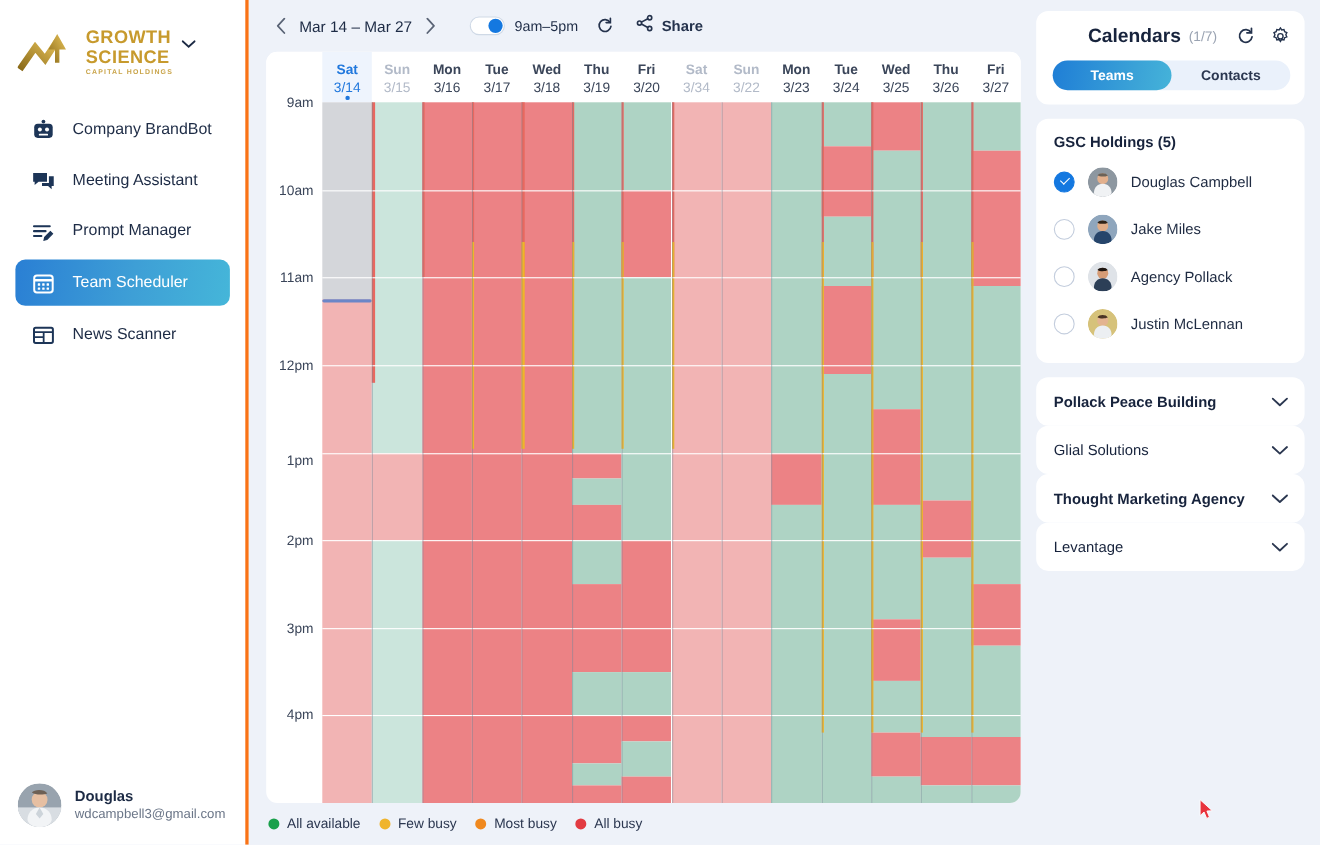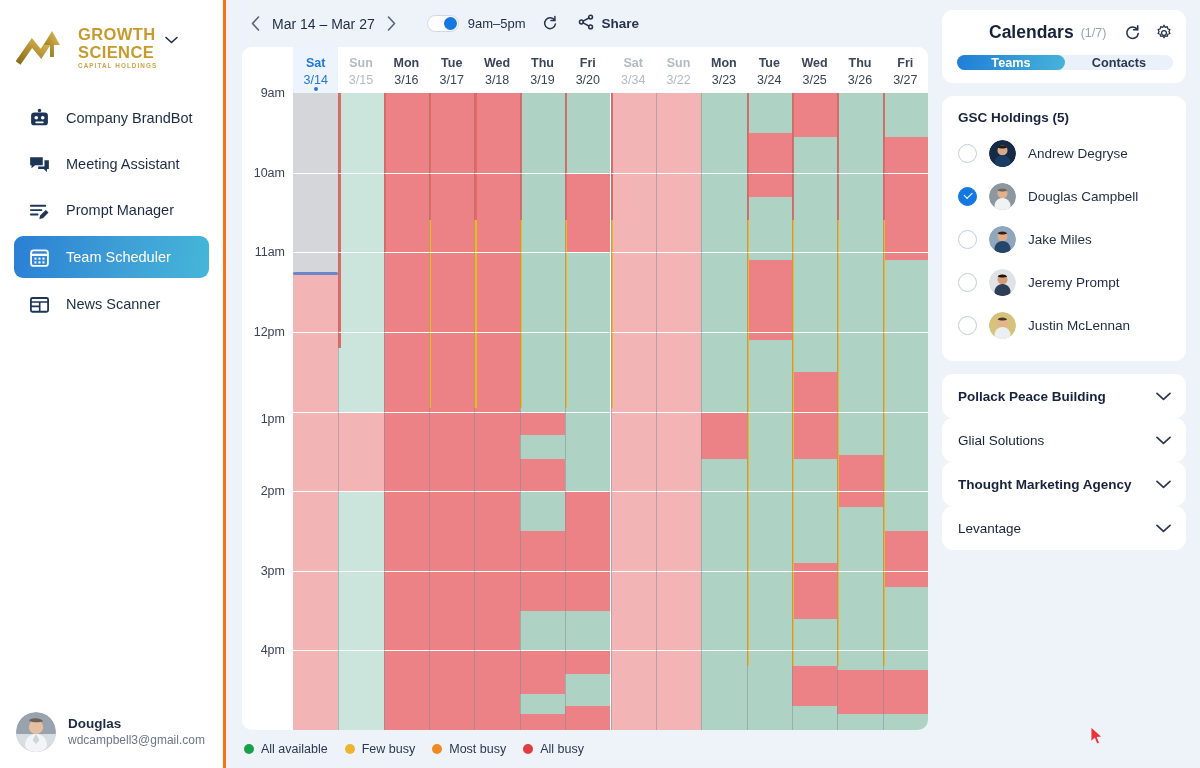--- a/index.html
+++ b/index.html
@@ -116,21 +116,21 @@
   
   .right { width: 258px; flex: 0 0 258px; padding: 10px 14px 0 0; display: flex; flex-direction: column; gap: 13px; }
   .card { background: #ffffff; border-radius: 11px; }
   .cal-head { padding: 12px 13px 13px 15px; }
   .cal-top { display: flex; align-items: center; }
   .cal-title { font-size: 17.5px; font-weight: 700; color: #17233c; margin-left: 32px; }
   .cal-count { font-size: 12.5px; color: #9aa3b2; margin-left: 7px; }
   .cal-actions { margin-left: auto; display: flex; align-items: center; gap: 14px; color: #25334d; }
   .cal-actions span { cursor: pointer; display: flex; }
   .seg {
-    margin-top: 12px; display: flex; background: #eaf1fb; border-radius: 18px; height: 15px; padding: 0;
+    margin-top: 12px; display: flex; background: #eaf1fb; border-radius: 18px; height: 27px; padding: 0;
   }
   .seg-btn {
     flex: 1 1 0; display: flex; align-items: center; justify-content: center;
     font-size: 12.7px; font-weight: 700; color: #2b3750; border-radius: 18px; cursor: pointer;
   }
   .seg-btn.on {
     background: linear-gradient(100deg, #1f7ed6 0%, #3ba3d7 70%, #45b3d9 100%);
     color: #ffffff;
   }
 
@@ -558,30 +558,20 @@
       </div>
       <div class="seg">
         <div class="seg-btn on">Teams</div>
         <div class="seg-btn">Contacts</div>
       </div>
     </div>
 
     <div class="card team-card">
       <div class="team-title">GSC Holdings (5)</div>
       <div id="members">
-          <div class="member">
-            <span class="radio"></span>
-            <span class="m-av"><svg width="27" height="27" viewBox="0 0 27 27">
-                <circle cx="13.5" cy="13.5" r="13.5" fill="#142a45"></circle>
-                <circle cx="13.5" cy="10.4" r="5" fill="#d8a988"></circle>
-                <path d="M13.5 15c5 0 8 3.9 8 8 0 2.2-2.9 4-8 4s-8-1.8-8-4c0-4.1 3-8 8-8z" fill="#1b3c63"></path>
-                <path d="M8.7 7.4c1.4-2.7 8.2-2.7 9.4.3-2.3 1-7.3 1.2-9.4-.3z" fill="#241a12"></path>
-              </svg></span>
-            <span class="m-name">Andrew Degryse</span>
-          </div>
           <div class="member">
             <span class="radio on"></span>
             <span class="m-av"><svg width="27" height="27" viewBox="0 0 27 27">
                 <circle cx="13.5" cy="13.5" r="13.5" fill="#8d97a0"></circle>
                 <circle cx="13.5" cy="10.4" r="5" fill="#e2b08d"></circle>
                 <path d="M13.5 15c5 0 8 3.9 8 8 0 2.2-2.9 4-8 4s-8-1.8-8-4c0-4.1 3-8 8-8z" fill="#f0f2f4"></path>
                 <path d="M8.7 7.4c1.4-2.7 8.2-2.7 9.4.3-2.3 1-7.3 1.2-9.4-.3z" fill="#6b6258"></path>
               </svg></span>
             <span class="m-name">Douglas Campbell</span>
           </div>
@@ -596,21 +586,21 @@
             <span class="m-name">Jake Miles</span>
           </div>
           <div class="member">
             <span class="radio"></span>
             <span class="m-av"><svg width="27" height="27" viewBox="0 0 27 27">
                 <circle cx="13.5" cy="13.5" r="13.5" fill="#dfe3e8"></circle>
                 <circle cx="13.5" cy="10.4" r="5" fill="#d69c76"></circle>
                 <path d="M13.5 15c5 0 8 3.9 8 8 0 2.2-2.9 4-8 4s-8-1.8-8-4c0-4.1 3-8 8-8z" fill="#2c3f57"></path>
                 <path d="M8.7 7.4c1.4-2.7 8.2-2.7 9.4.3-2.3 1-7.3 1.2-9.4-.3z" fill="#1d1510"></path>
               </svg></span>
-            <span class="m-name">Jeremy Prompt</span>
+            <span class="m-name">Agency Pollack</span>
           </div>
           <div class="member">
             <span class="radio"></span>
             <span class="m-av"><svg width="27" height="27" viewBox="0 0 27 27">
                 <circle cx="13.5" cy="13.5" r="13.5" fill="#d6c27a"></circle>
                 <circle cx="13.5" cy="10.4" r="5" fill="#e3b490"></circle>
                 <path d="M13.5 15c5 0 8 3.9 8 8 0 2.2-2.9 4-8 4s-8-1.8-8-4c0-4.1 3-8 8-8z" fill="#eceff2"></path>
                 <path d="M8.7 7.4c1.4-2.7 8.2-2.7 9.4.3-2.3 1-7.3 1.2-9.4-.3z" fill="#4a3524"></path>
               </svg></span>
             <span class="m-name">Justin McLennan</span>

